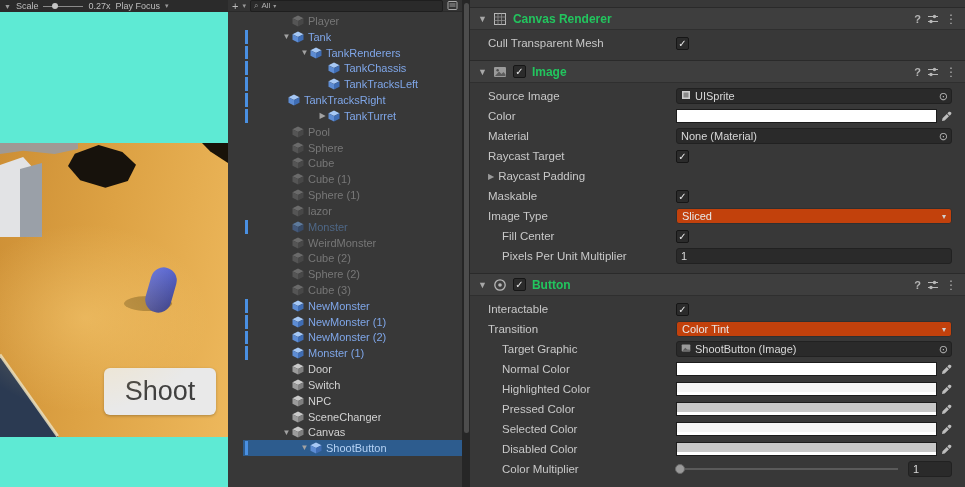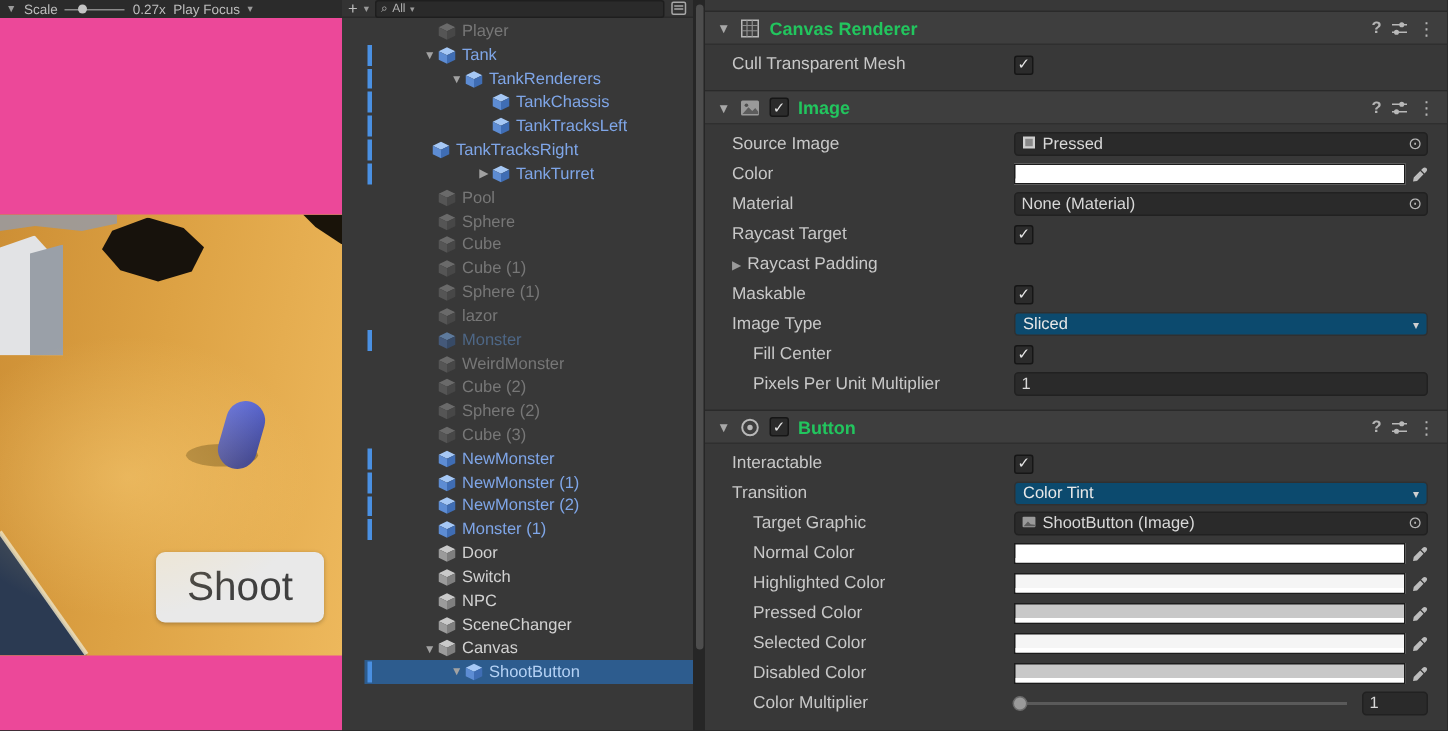--- a/index.html
+++ b/index.html
@@ -1,19 +1,19 @@
 <!DOCTYPE html>
 <html><head>
 <meta charset="utf-8">
 <style>
   html,body{margin:0;padding:0;background:#202020;}
   .app{position:relative;width:965px;height:487px;background:#383838;overflow:hidden;
        font-family:"Liberation Sans",sans-serif;-webkit-font-smoothing:antialiased;color:#c8c8c8;}
   
-  .game-col{position:absolute;left:0;top:0;width:228px;height:487px;background:#ec4899;}
+  .game-col{position:absolute;left:0;top:0;width:228px;height:487px;background:#5eead4;}
   .game-toolbar{position:absolute;left:0;top:0;width:228px;height:12px;background:#2b2b2b;
     display:flex;align-items:center;gap:5px;padding:0 4px;box-sizing:border-box;font-size:9px;color:#bdbdbd;}
   .gt-caret{font-size:7px;color:#9a9a9a;}
   .gt-track{position:relative;width:40px;height:1px;background:#8a8a8a;}
   .gt-knob{position:absolute;left:9px;top:-2.5px;width:6px;height:6px;border-radius:50%;background:#c4c4c4;}
   .game-scene{position:absolute;left:0;top:143px;width:228px;height:294px;overflow:hidden;
     background:linear-gradient(100deg,#cd8f35 0%,#dda244 45%,#edb85c 100%);}
   .game-scene::after{content:'';position:absolute;left:-40px;top:80px;width:250px;height:190px;
     background:radial-gradient(ellipse at center,rgba(255,216,132,.40),rgba(255,216,132,0) 70%);}
   .gs-distant{position:absolute;left:0;top:0;width:78px;height:11px;background:#9a9a9e;
@@ -78,21 +78,21 @@
     white-space:nowrap;overflow:hidden;display:flex;align-items:center;gap:4px;}
   .plabel.ind{padding-left:14px;}
   .pfold{font-size:8px;color:#9a9a9a;}
   .pvalue{flex:1;display:flex;align-items:center;margin-right:13px;min-width:0;}
   .cb{width:13px;height:13px;background:#2b2b2b;border:1px solid #161616;border-radius:2px;
     display:flex;align-items:center;justify-content:center;font-size:10px;color:#e8e8e8;box-sizing:border-box;}
   .field,.numf{flex:1;height:16px;background:#2a2a2a;border:1px solid #212121;border-radius:3px;
     display:flex;align-items:center;gap:4px;padding:0 3px 0 4px;font-size:11px;color:#d8d8d8;
     box-sizing:border-box;min-width:0;}
   .picker{margin-left:auto;color:#b8b8b8;font-size:11px;line-height:1;}
-  .dd{flex:1;height:16px;background:#0c4a6e;border:1px solid #303030;border-radius:3px;
+  .dd{flex:1;height:16px;background:#c2410c;border:1px solid #303030;border-radius:3px;
     display:flex;align-items:center;padding:0 5px;font-size:11px;color:#e8e8e8;box-sizing:border-box;}
   .dd .caret{margin-left:auto;font-size:8px;color:#d0d0d0;}
   .swatch{flex:1;height:14px;position:relative;border:1px solid #1c1c1c;box-sizing:border-box;}
   .swatch .alpha{position:absolute;left:0;right:0;bottom:0;height:3px;background:#ffffff;}
   .eyed{margin-left:4px;display:flex;align-items:center;}
   .sl-track{flex:1;height:2px;background:#5a5a5a;position:relative;margin-right:10px;}
   .sl-thumb{position:absolute;top:-4px;width:10px;height:10px;border-radius:50%;
     background:#9a9a9a;border:1px solid #6a6a6a;box-sizing:border-box;}
   .sl-num{flex:0 0 44px;}
 </style>
@@ -537,21 +537,21 @@
           <div class="prow">
             <span class="plabel">
               <span>Source Image</span>
             </span>
             <span class="pvalue">
               <span class="field">
                 <span><svg width="10" height="10" viewBox="0 0 10 10">
                     <rect x="1" y="1" width="8" height="8" fill="#cfcfcf"></rect>
                     <rect x="2.5" y="2.5" width="5" height="5" fill="#8a8a8a"></rect>
                   </svg></span>
-                <span>Pressed</span>
+                <span>UISprite</span>
                 <span class="picker">⊙</span>
               </span>
             </span>
           </div>
           <div class="prow">
             <span class="plabel">
               <span>Color</span>
             </span>
             <span class="pvalue">
               <span class="swatch" style="background: rgb(255, 255, 255);">

